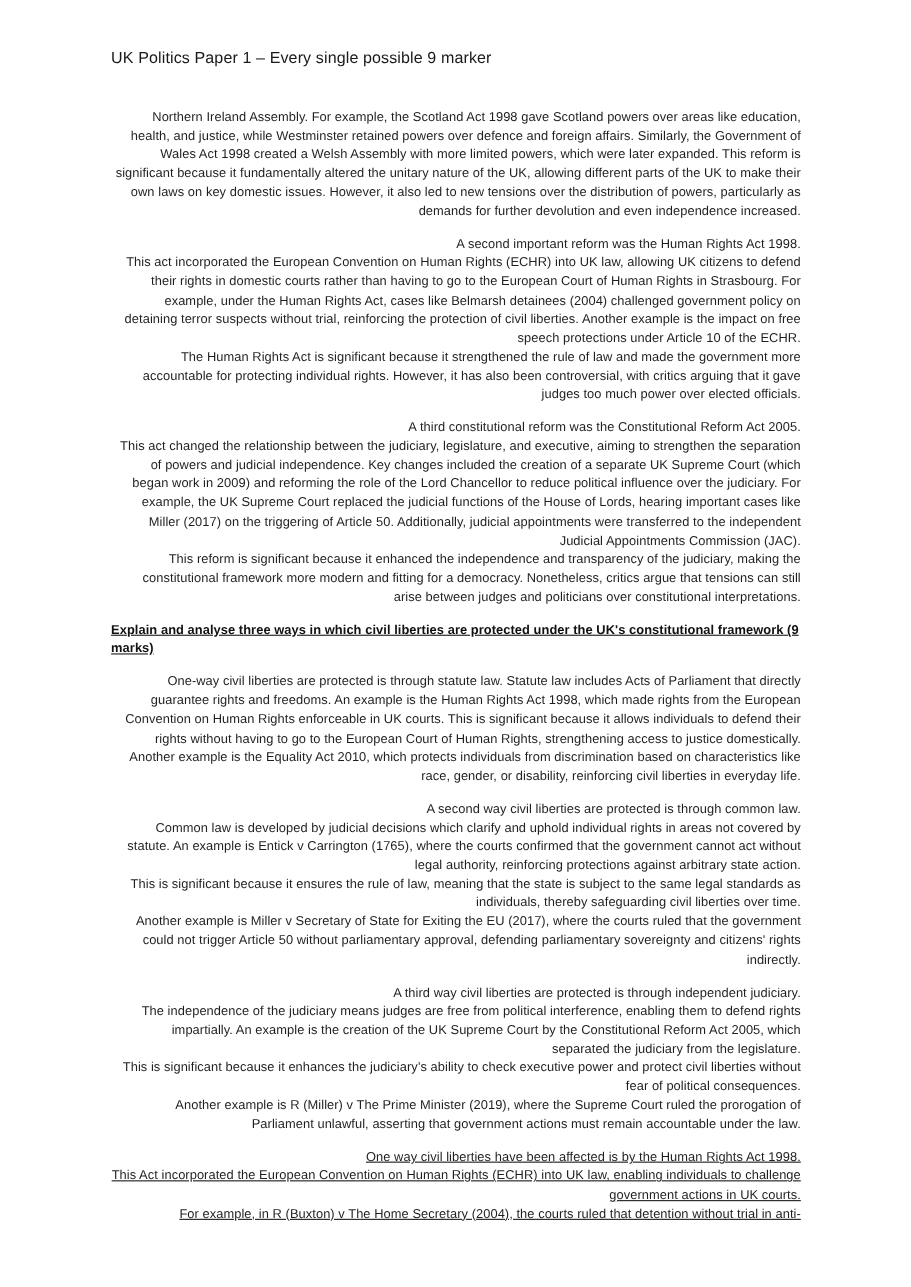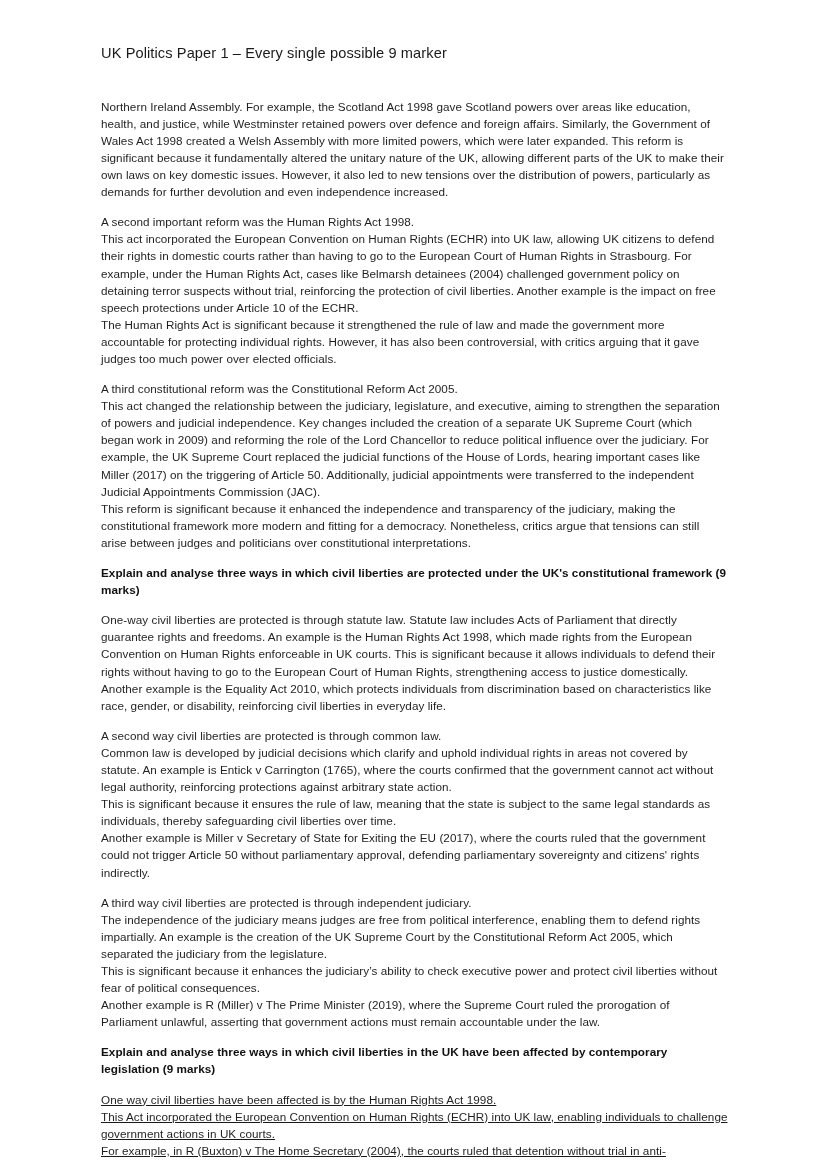--- a/index.html
+++ b/index.html
@@ -40,33 +40,34 @@
   }
   .block:last-child {
     margin-bottom: 0;
     text-decoration: underline;
   }
   .para {
     font-size: 11.7px;
     line-height: 17.1px;
     color: #1f1f1f;
     margin: 0;
-    text-align: left;
+    text-align: right;
     letter-spacing: 0.005em;
   }
   .heading {
     font-size: 11.7px;
     line-height: 17.1px;
     font-weight: 700;
     color: #111111;
     margin: 0;
     letter-spacing: 0.005em;
   }
   .section-heading-block {
     margin: 0 0 13px 0;
+    text-decoration: underline;
   }
 </style>
 </head>
 <body>
 
 <div class="page">
   <div class="content">
 
     <h1 class="doc-title">UK Politics Paper 1 – Every single possible 9 marker</h1>
 
@@ -85,22 +86,19 @@
         </div>
         <div class="block">
           <p class="para">One-way civil liberties are protected is through statute law. Statute law includes Acts of Parliament that directly guarantee rights and freedoms. An example is the Human Rights Act 1998, which made rights from the European Convention on Human Rights enforceable in UK courts. This is significant because it allows individuals to defend their rights without having to go to the European Court of Human Rights, strengthening access to justice domestically. Another example is the Equality Act 2010, which protects individuals from discrimination based on characteristics like race, gender, or disability, reinforcing civil liberties in everyday life.</p>
         </div>
         <div class="block">
           <p class="para">A second way civil liberties are protected is through common law.<br>Common law is developed by judicial decisions which clarify and uphold individual rights in areas not covered by statute. An example is Entick v Carrington (1765), where the courts confirmed that the government cannot act without legal authority, reinforcing protections against arbitrary state action.<br>This is significant because it ensures the rule of law, meaning that the state is subject to the same legal standards as individuals, thereby safeguarding civil liberties over time.<br>Another example is Miller v Secretary of State for Exiting the EU (2017), where the courts ruled that the government could not trigger Article 50 without parliamentary approval, defending parliamentary sovereignty and citizens' rights indirectly.</p>
         </div>
         <div class="block">
           <p class="para">A third way civil liberties are protected is through independent judiciary.<br>The independence of the judiciary means judges are free from political interference, enabling them to defend rights impartially. An example is the creation of the UK Supreme Court by the Constitutional Reform Act 2005, which separated the judiciary from the legislature.<br>This is significant because it enhances the judiciary’s ability to check executive power and protect civil liberties without fear of political consequences.<br>Another example is R (Miller) v The Prime Minister (2019), where the Supreme Court ruled the prorogation of Parliament unlawful, asserting that government actions must remain accountable under the law.</p>
         </div>
-        <div class="block section-heading-block">
-          <h2 class="heading">Explain and analyse three ways in which civil liberties in the UK have been affected by contemporary legislation (9 marks)</h2>
-        </div>
         <div class="block">
           <p class="para">One way civil liberties have been affected is by the Human Rights Act 1998.<br>This Act incorporated the European Convention on Human Rights (ECHR) into UK law, enabling individuals to challenge government actions in UK courts.<br>For example, in R (Buxton) v The Home Secretary (2004), the courts ruled that detention without trial in anti-</p>
         </div>
       </div>
 
   </div>
 </div>
 
 </body></html>

